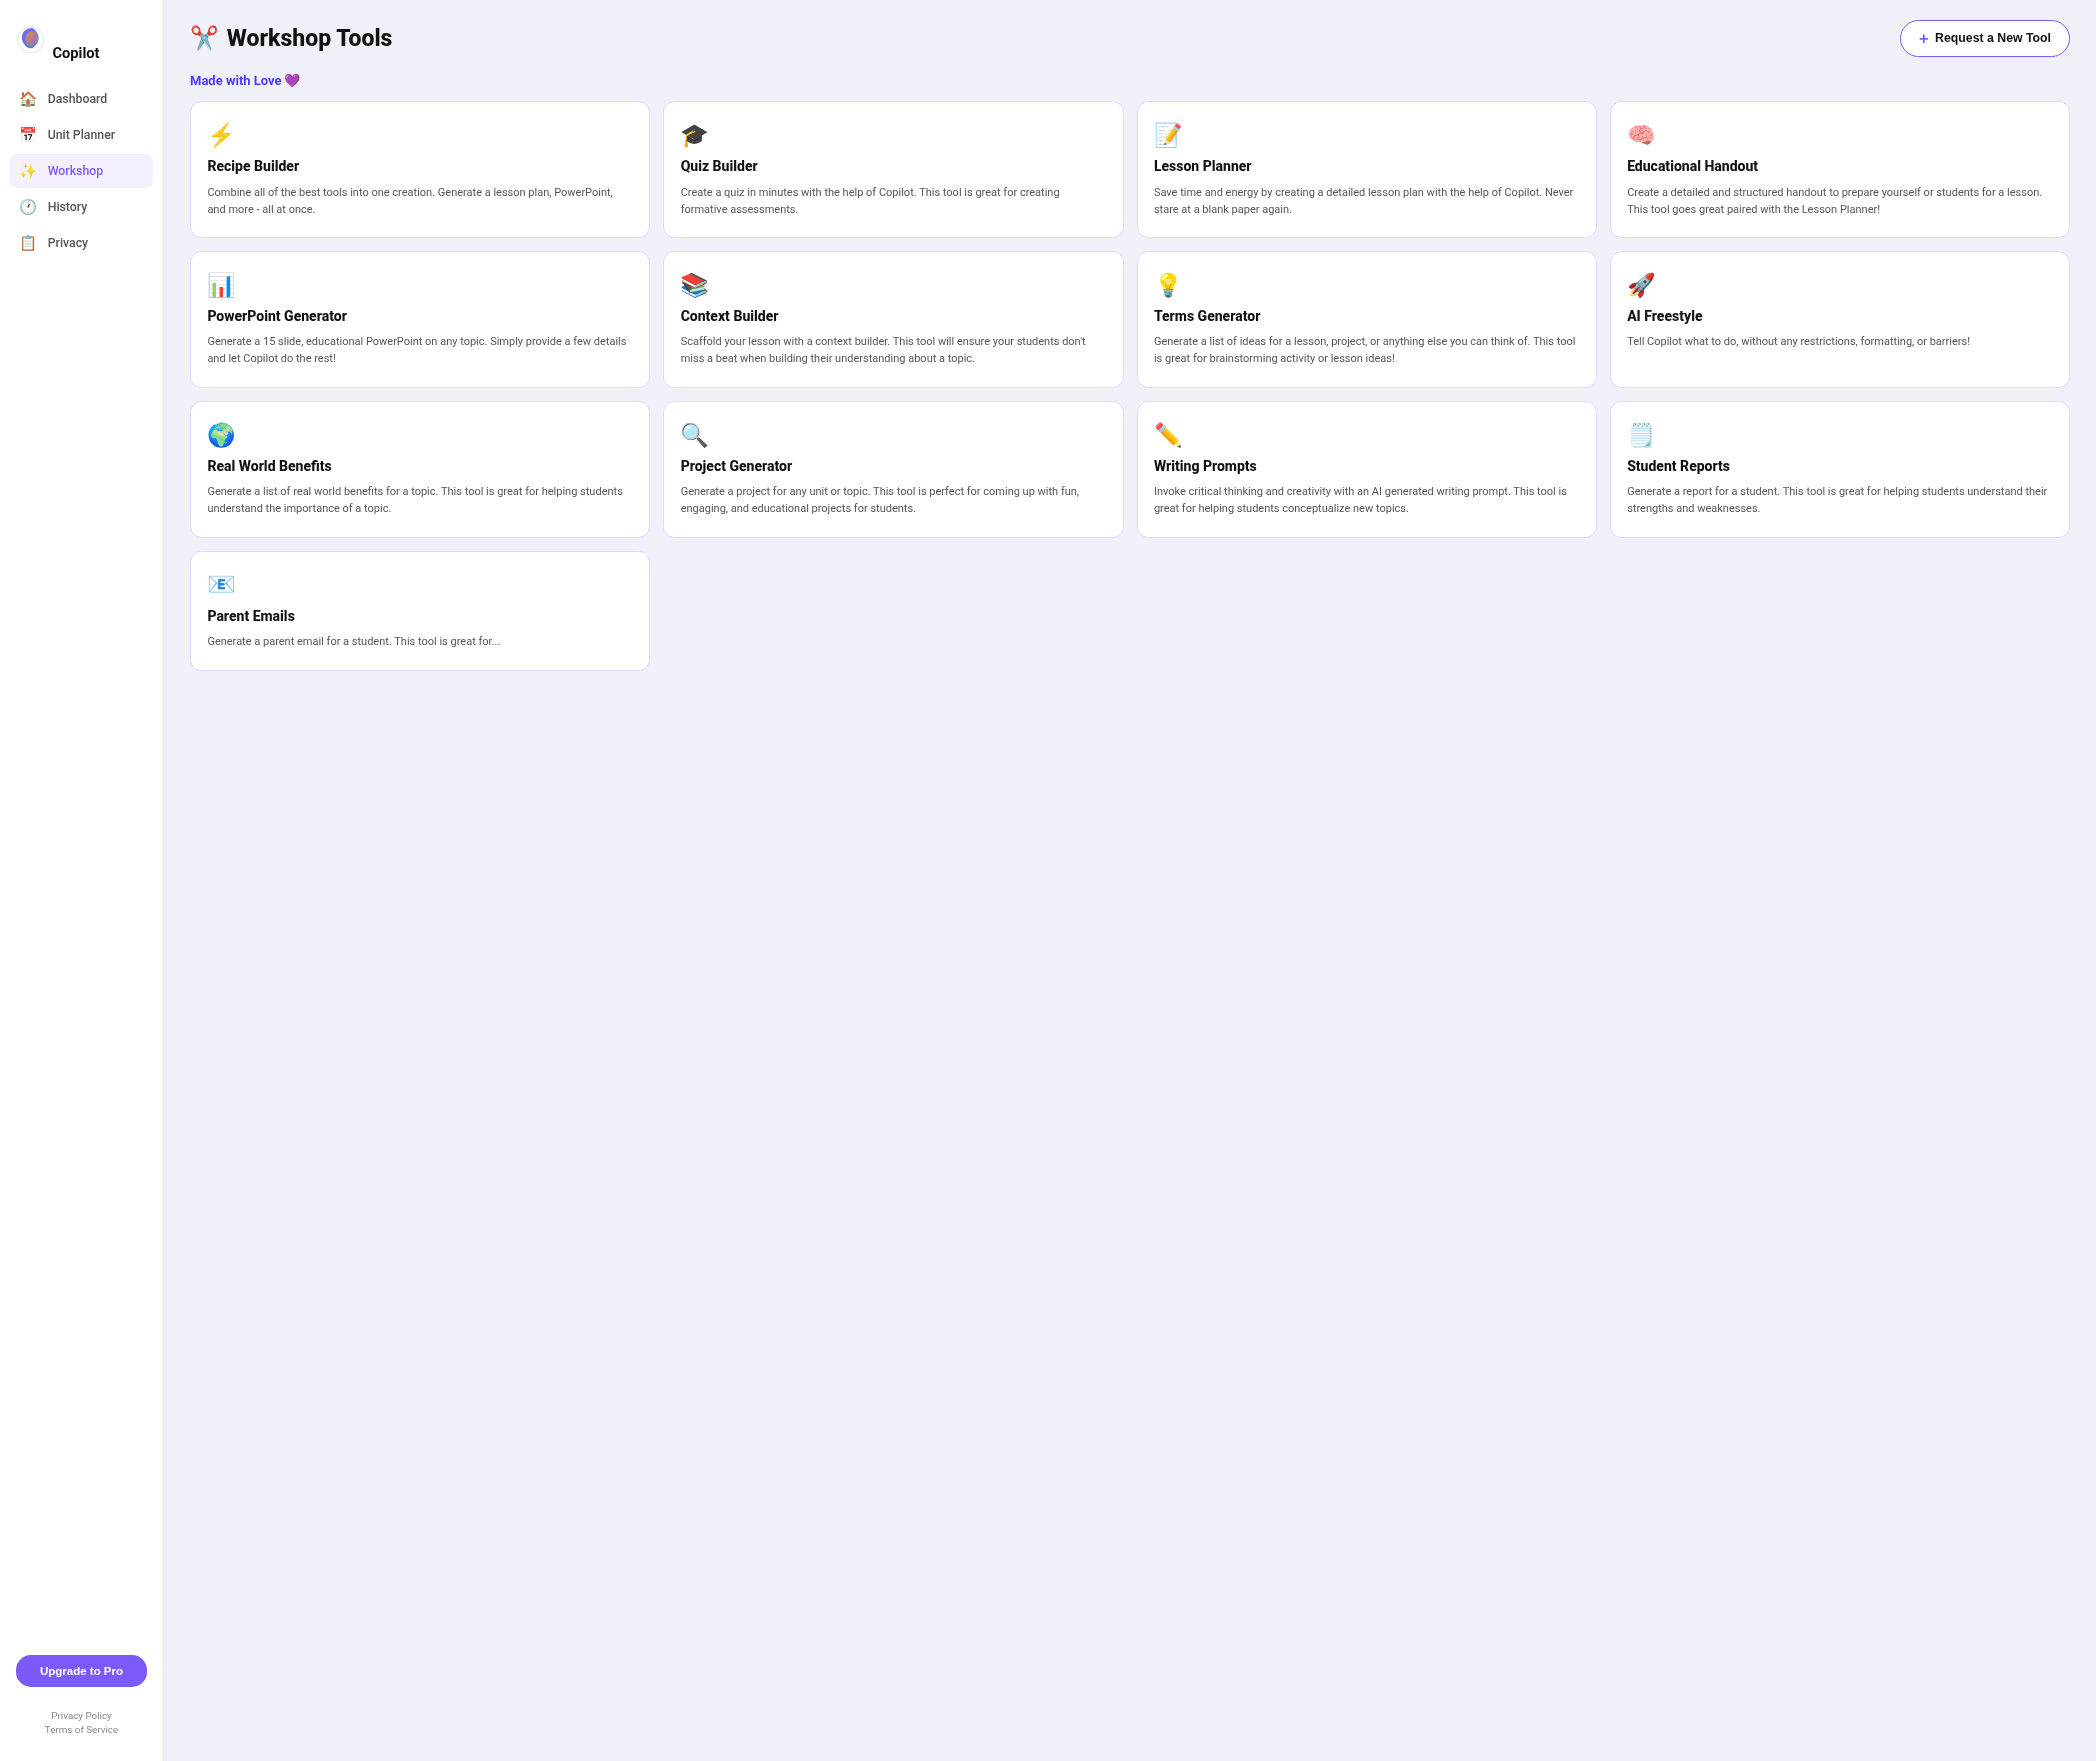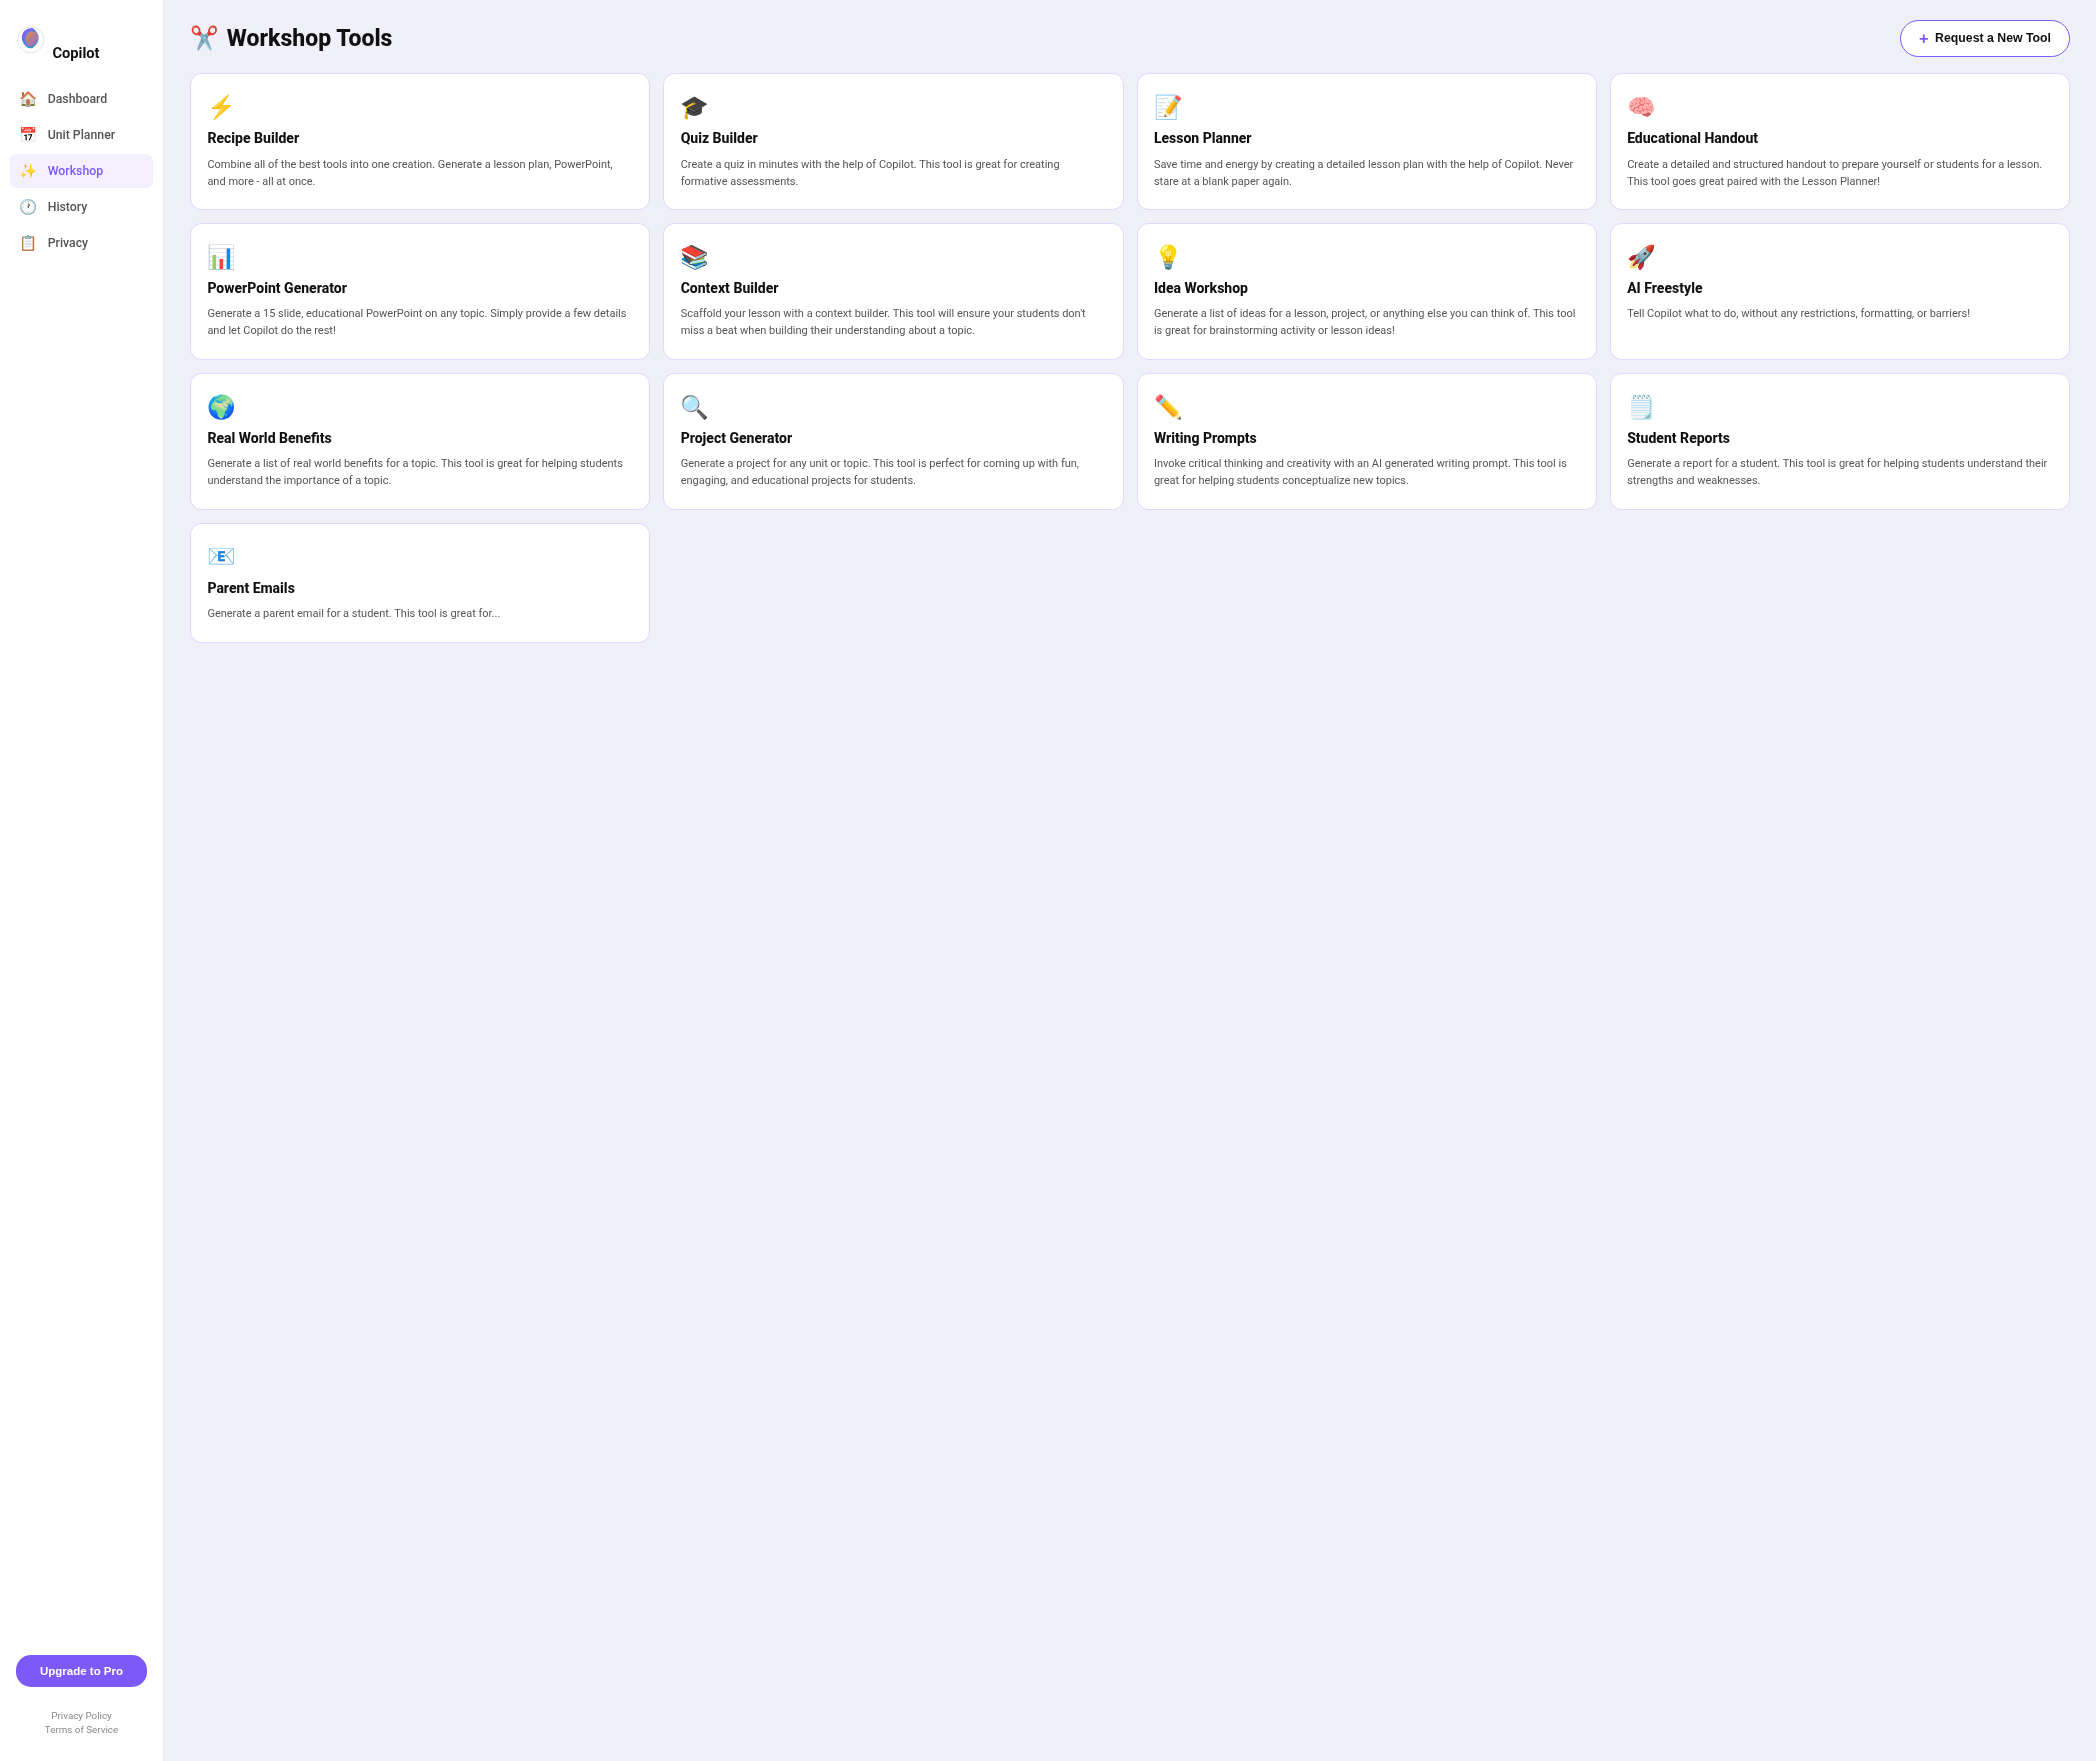--- a/index.html
+++ b/index.html
@@ -234,20 +234,21 @@
     <div class="main-title">
       <span class="main-title-icon">✂️</span>
       <span>Workshop Tools</span>
     </div>
     <button class="request-btn">
       <span class="request-btn-plus">+</span>
       <span>Request a New Tool</span>
     </button>
   </div>
 
+  <div class="section-heading">Made with Love 💜</div>
 
   <div class="tools-grid">
 
   <div class="tool-card">
       <div class="tool-card-icon">⚡</div>
       <div class="tool-card-title">Recipe Builder</div>
       <div class="tool-card-desc">Combine all of the best tools into one creation. Generate a lesson plan, PowerPoint, and more - all at once.</div>
     </div>
       <div class="tool-card">
       <div class="tool-card-icon">🎓</div>
@@ -269,21 +270,21 @@
       <div class="tool-card-title">PowerPoint Generator</div>
       <div class="tool-card-desc">Generate a 15 slide, educational PowerPoint on any topic. Simply provide a few details and let Copilot do the rest!</div>
     </div>
       <div class="tool-card">
       <div class="tool-card-icon">📚</div>
       <div class="tool-card-title">Context Builder</div>
       <div class="tool-card-desc">Scaffold your lesson with a context builder. This tool will ensure your students don't miss a beat when building their understanding about a topic.</div>
     </div>
       <div class="tool-card">
       <div class="tool-card-icon">💡</div>
-      <div class="tool-card-title">Idea Workshop</div>
+      <div class="tool-card-title">Terms Generator</div>
       <div class="tool-card-desc">Generate a list of ideas for a lesson, project, or anything else you can think of. This tool is great for brainstorming activity or lesson ideas!</div>
     </div>
       <div class="tool-card">
       <div class="tool-card-icon">🚀</div>
       <div class="tool-card-title">AI Freestyle</div>
       <div class="tool-card-desc">Tell Copilot what to do, without any restrictions, formatting, or barriers!</div>
     </div>
       <div class="tool-card">
       <div class="tool-card-icon">🌍</div>
       <div class="tool-card-title">Real World Benefits</div>

